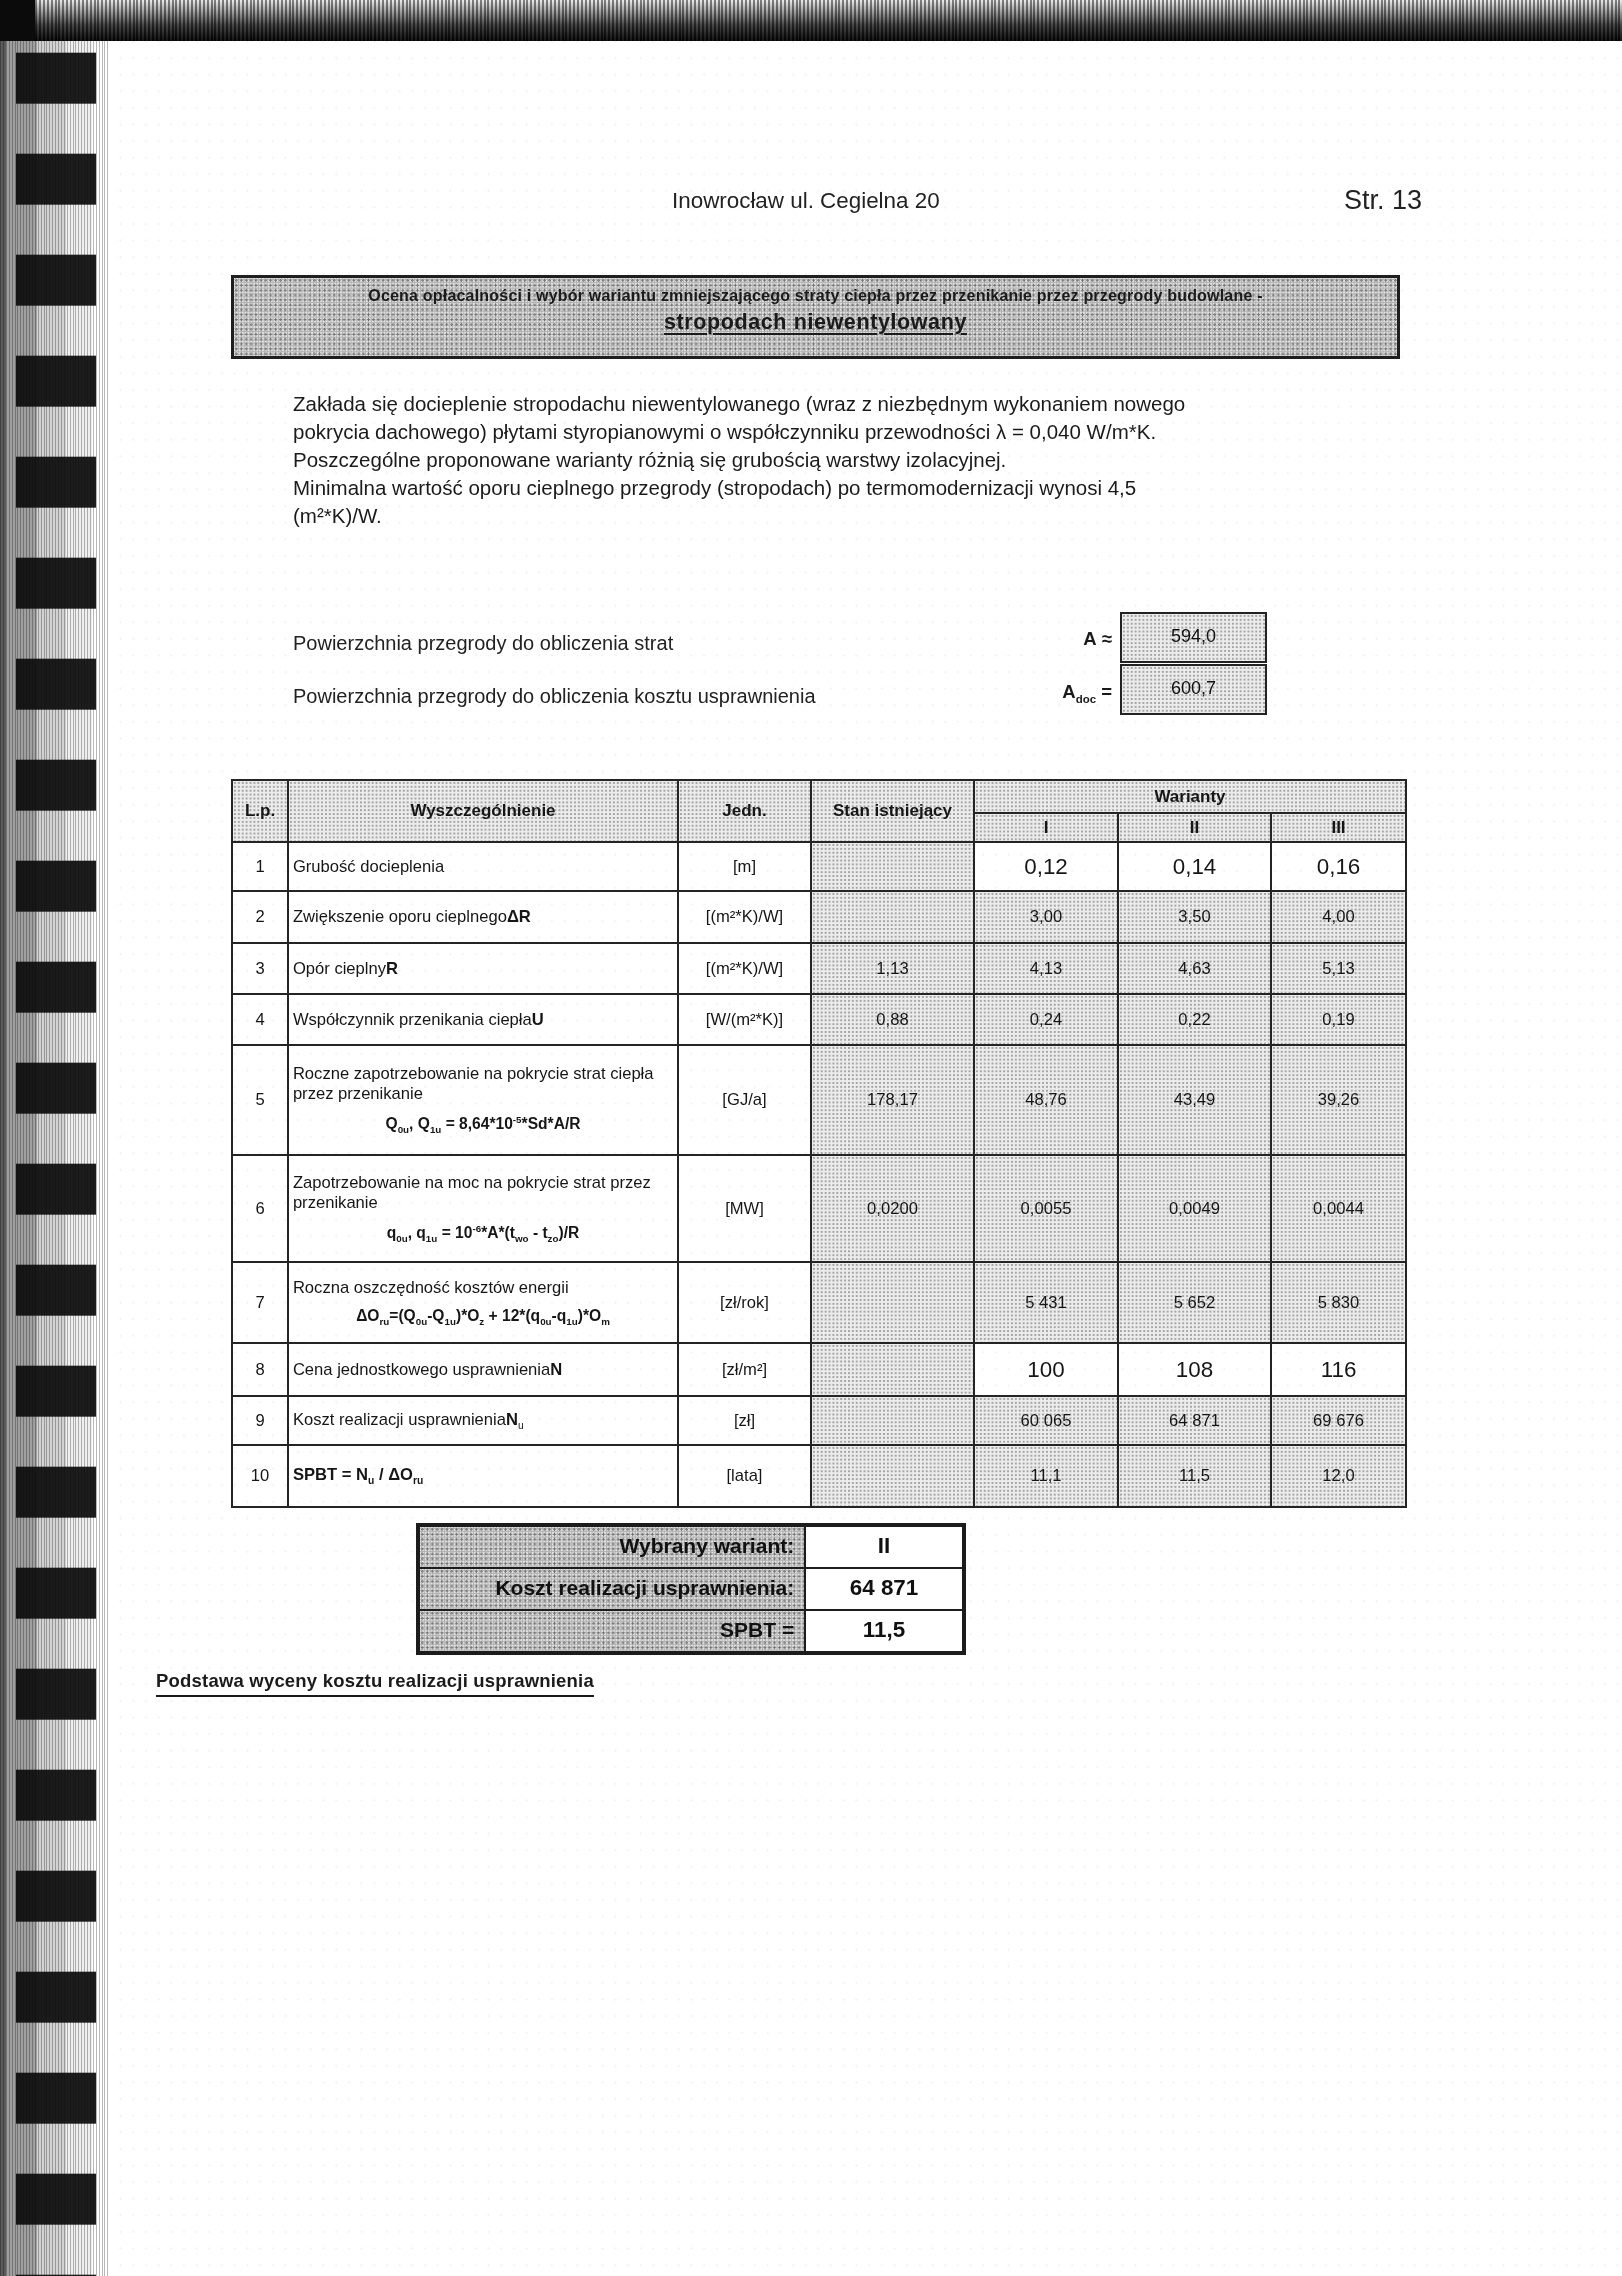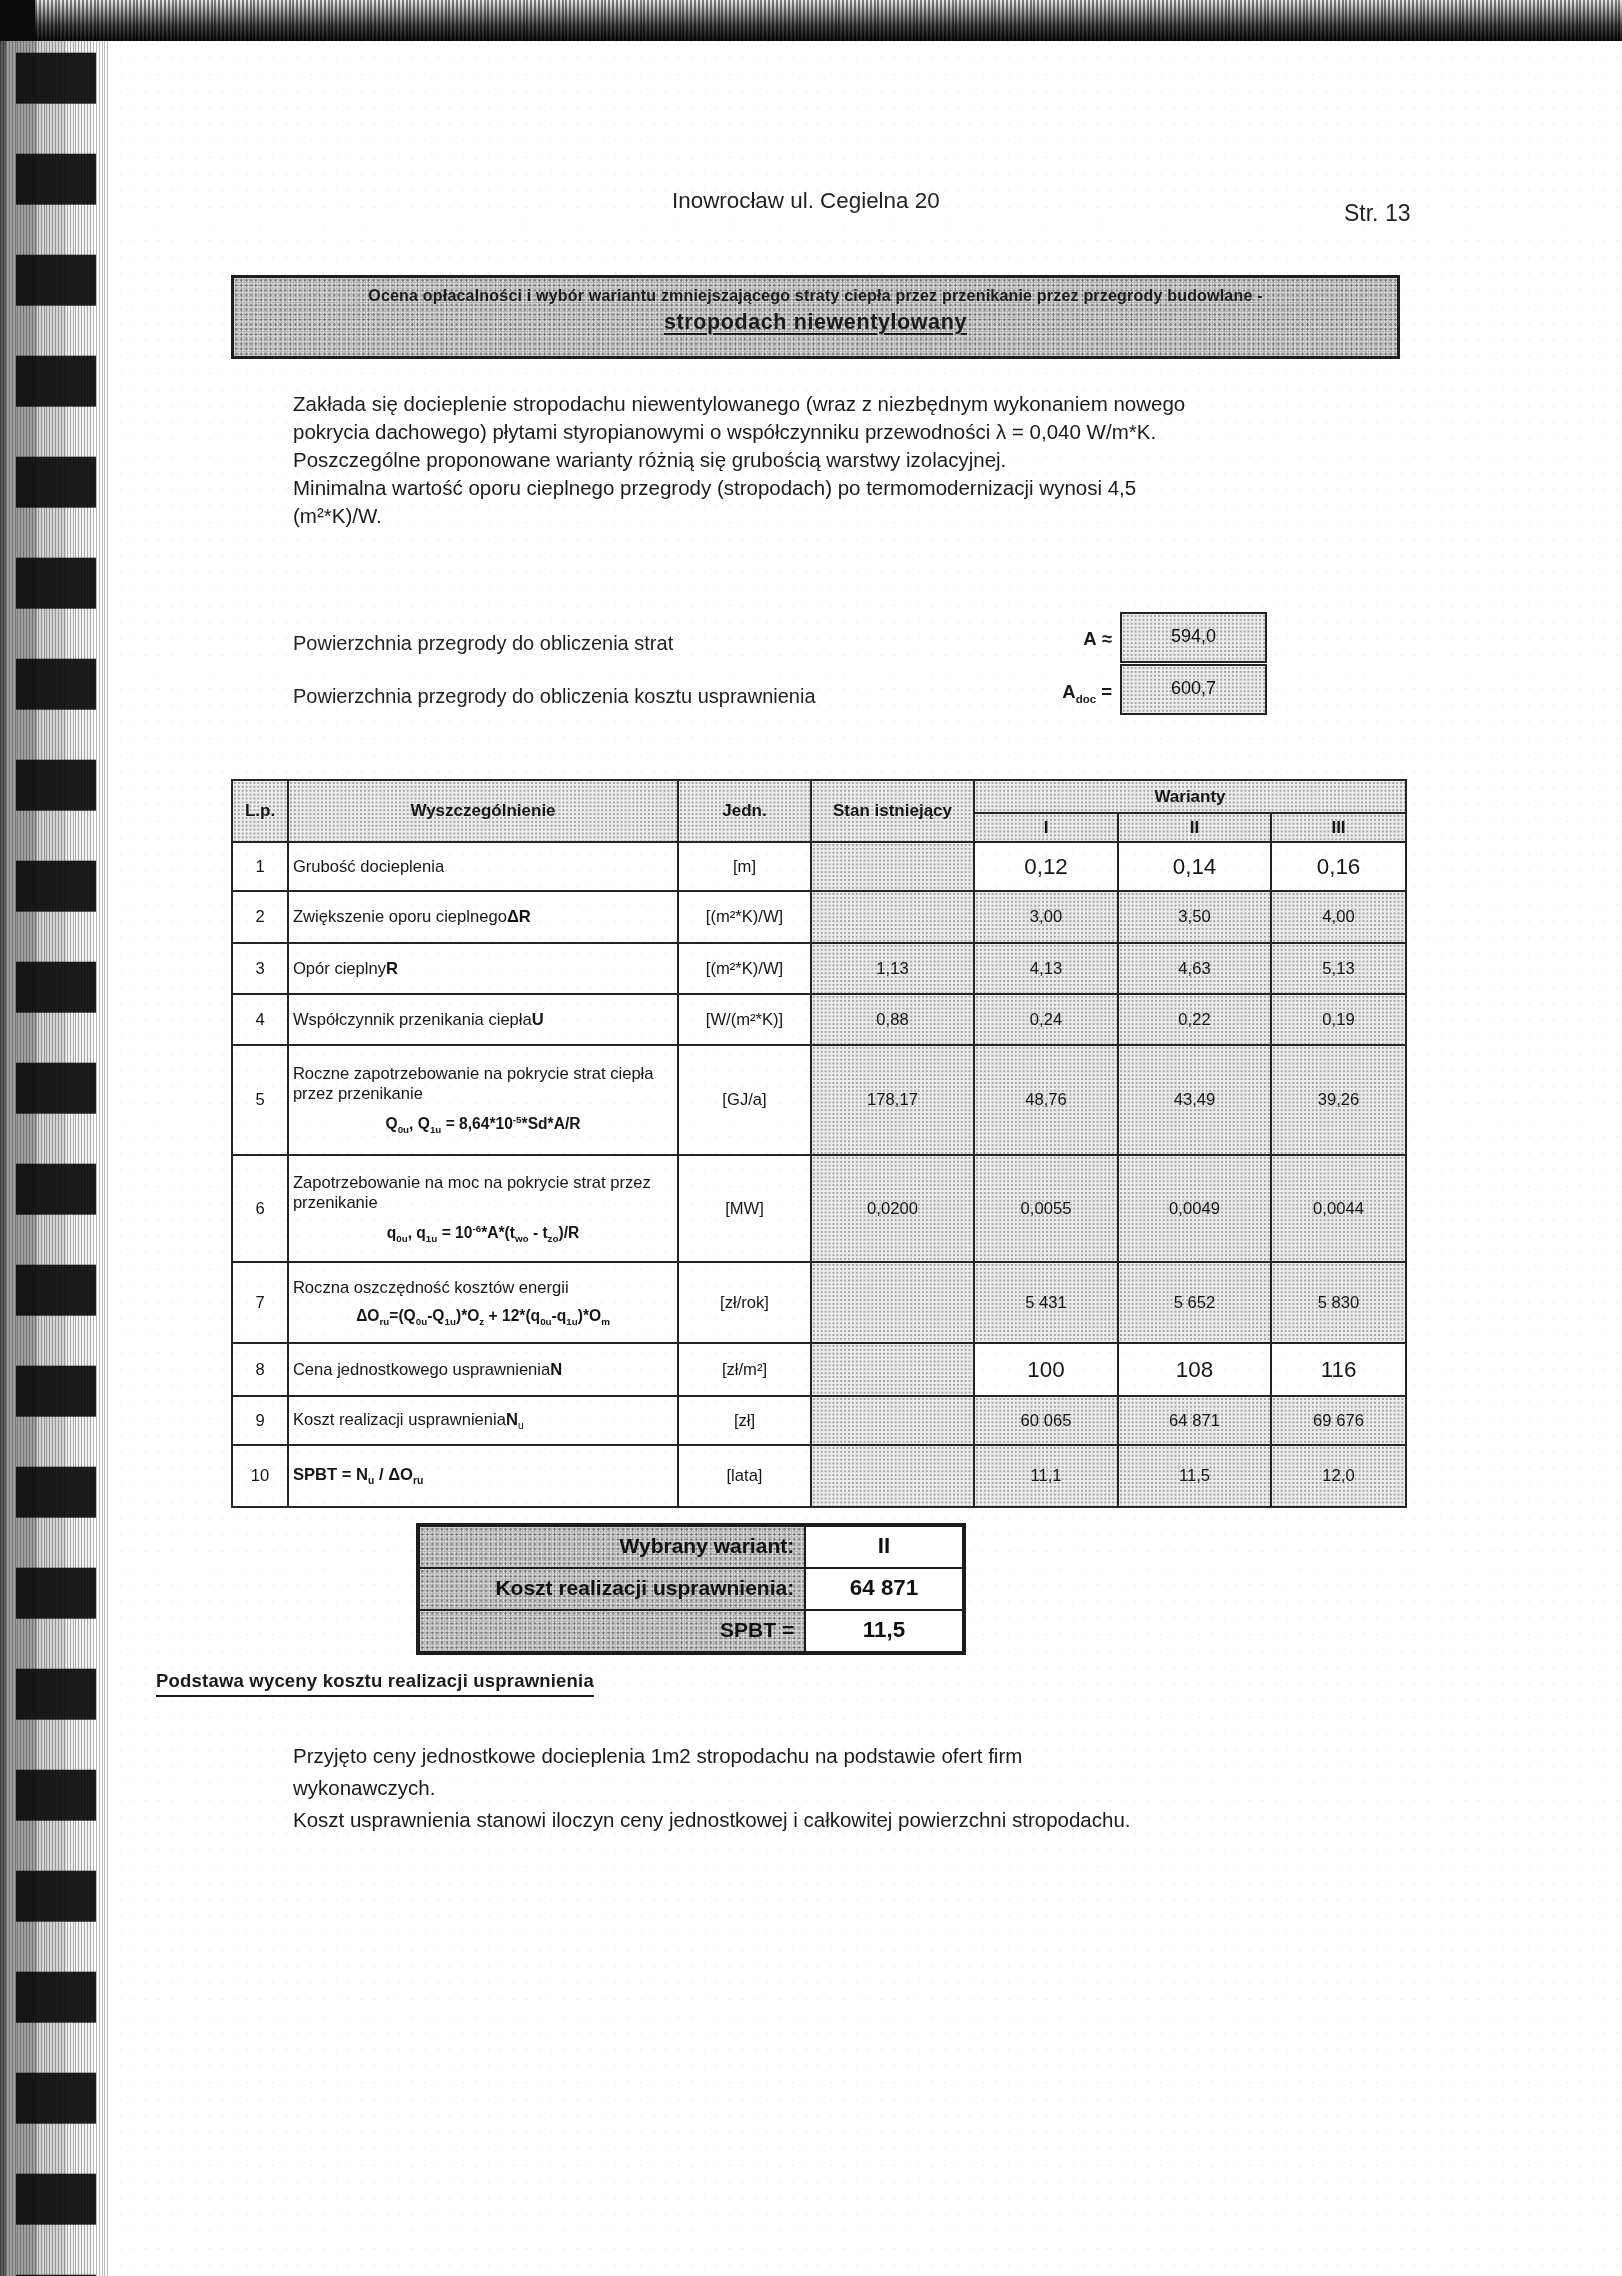--- a/index.html
+++ b/index.html
@@ -24,21 +24,21 @@
   
   .ht{background-color:#ececec;
     background-image:radial-gradient(rgba(0,0,0,.30) 1px,transparent 1.3px);
     background-size:3.9px 3.9px;}
   .ht2{background-color:#e2e2e2;
     background-image:radial-gradient(rgba(0,0,0,.38) 1px,transparent 1.3px),
       radial-gradient(rgba(0,0,0,.22) 1px,transparent 1.2px);
     background-size:4.9px 4.9px,2.9px 2.9px;}
   
   .hdr-loc{position:absolute;left:672px;top:188px;font-size:22.4px;color:#222;}
-  .hdr-page{position:absolute;left:1344px;top:200px;font-size:23px;color:#222;}
+  .hdr-page{position:absolute;left:1344px;top:185px;font-size:27px;color:#222;}
   
   .title-box{position:absolute;left:231px;top:275px;width:1169px;height:84px;
     border:3.9px solid #1e1e1e;box-sizing:border-box;text-align:center;}
   .title-box .l1{font-size:16px;font-weight:bold;margin-top:8.8px;letter-spacing:0.2px;}
   .title-box .l2{font-size:21.5px;font-weight:bold;margin-top:4.9px;letter-spacing:0.6px;
     text-decoration:underline;text-decoration-thickness:2px;text-underline-offset:3.9px;}
   
   .intro{position:absolute;left:293px;top:390px;width:917px;font-size:20.5px;line-height:28px;}
   .intro p{margin:0;}
   
@@ -246,19 +246,15 @@
       <div class="lab ht2">Koszt realizacji usprawnienia:</div>
       <div class="val">64 871</div>
     </div>
     <div class="row">
       <div class="lab ht2">SPBT =</div>
       <div class="val">11,5</div>
     </div>
   </div>
 
   <div class="footer-h">Podstawa wyceny kosztu realizacji usprawnienia</div>
-  <div class="footer-p">
-    <p class="p1">Przyjęto ceny jednostkowe docieplenia 1m2 stropodachu na podstawie ofert firm wykonawczych.</p>
-    <p class="p2">Koszt usprawnienia stanowi iloczyn ceny jednostkowej i całkowitej powierzchni stropodachu.</p>
-  </div>
 
 </div>
 
 
 </body></html>

